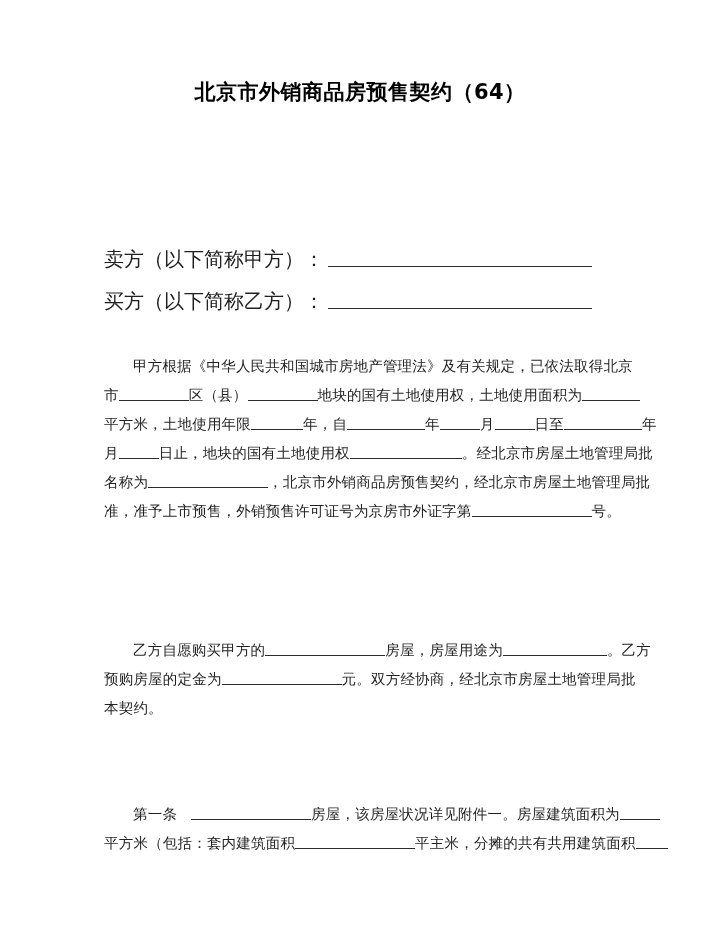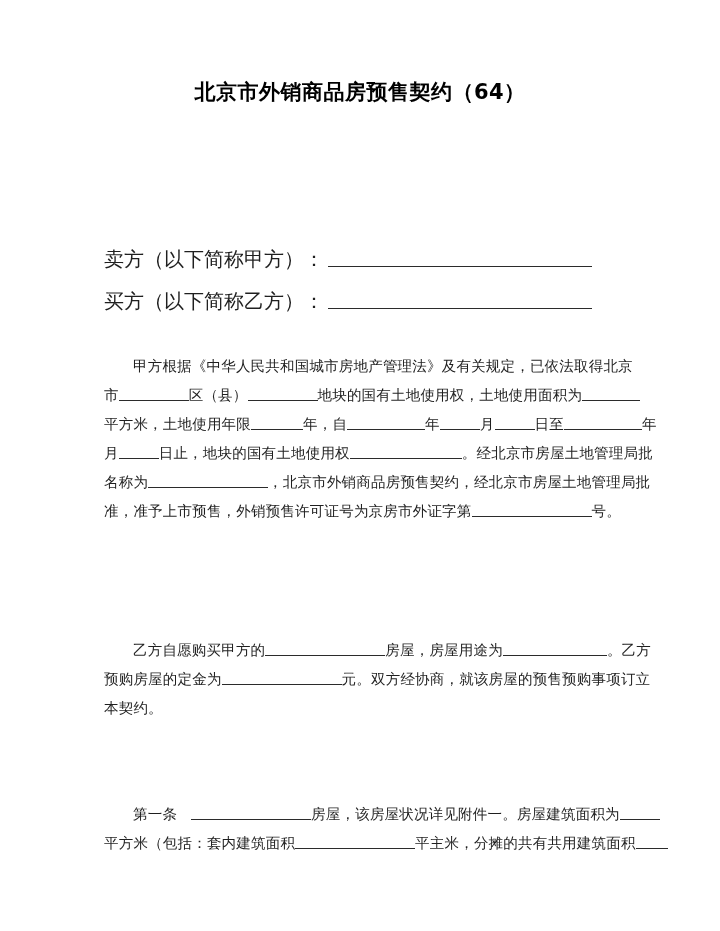--- a/index.html
+++ b/index.html
@@ -136,21 +136,21 @@
 
   </div>
 
   <div class="body-block" style="top: 588px; margin-top: 48px;">
 
     <div class="body-line">
       <span class="indent"></span><span>乙方自愿购买甲方的</span><span class="bl w120"></span><span>房屋，房屋用途为</span><span class="bl w104"></span><span>。乙方</span>
     </div>
 
     <div class="body-line">
-      <span>预购房屋的定金为</span><span class="bl w120"></span><span>元。双方经协商，就该房屋的预售预购事项订立</span>
+      <span>预购房屋的定金为</span><span class="bl w120"></span><span>元。双方经协商，经北京市房屋土地管理局批</span>
     </div>
 
     <div class="body-line">
       <span>本契约。</span>
     </div>
 
   </div>
 
   <div class="body-block" style="top: 800px;">
 

